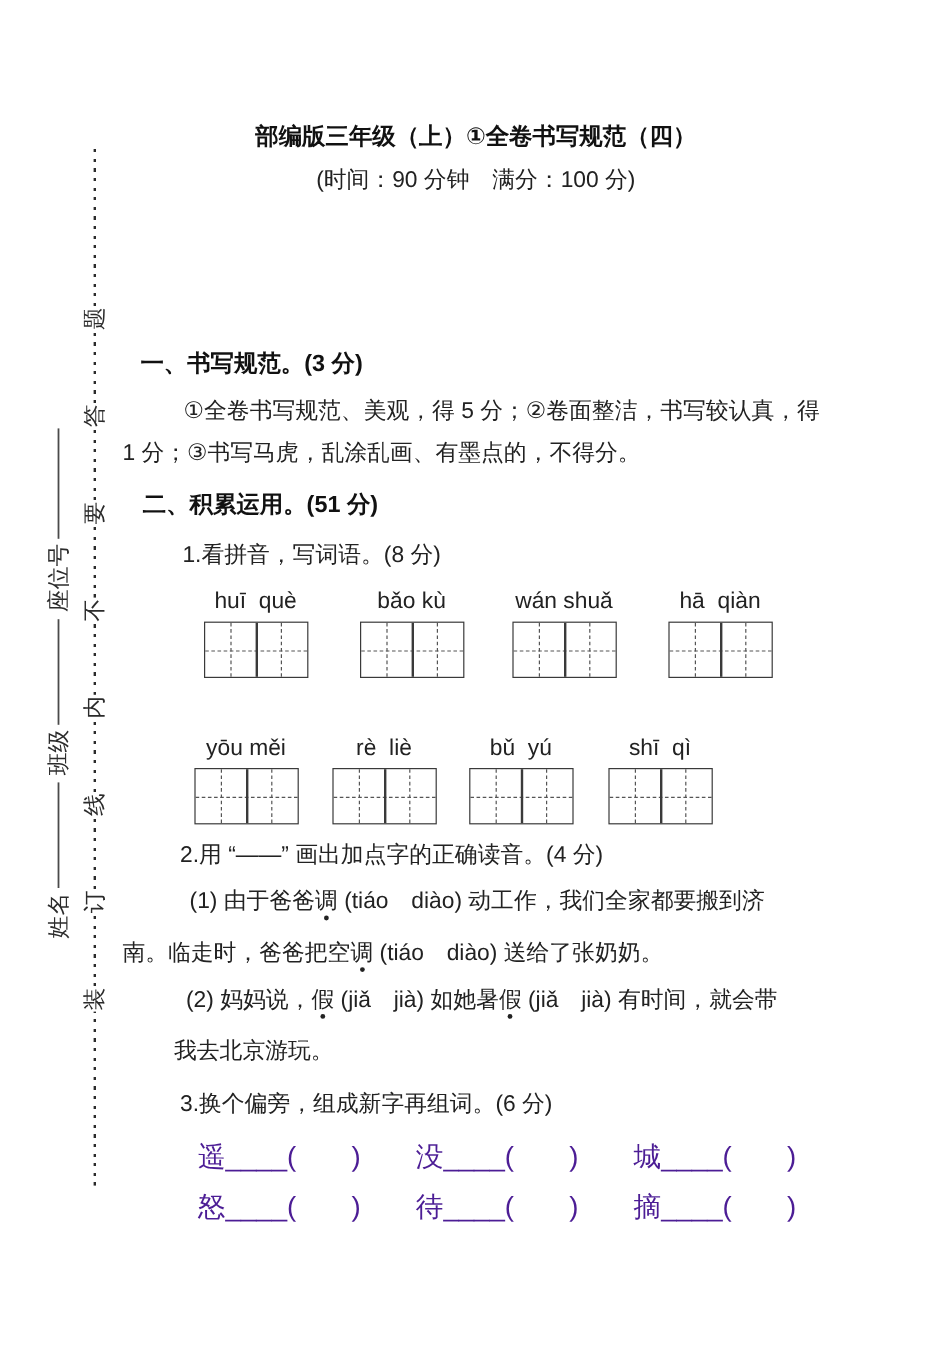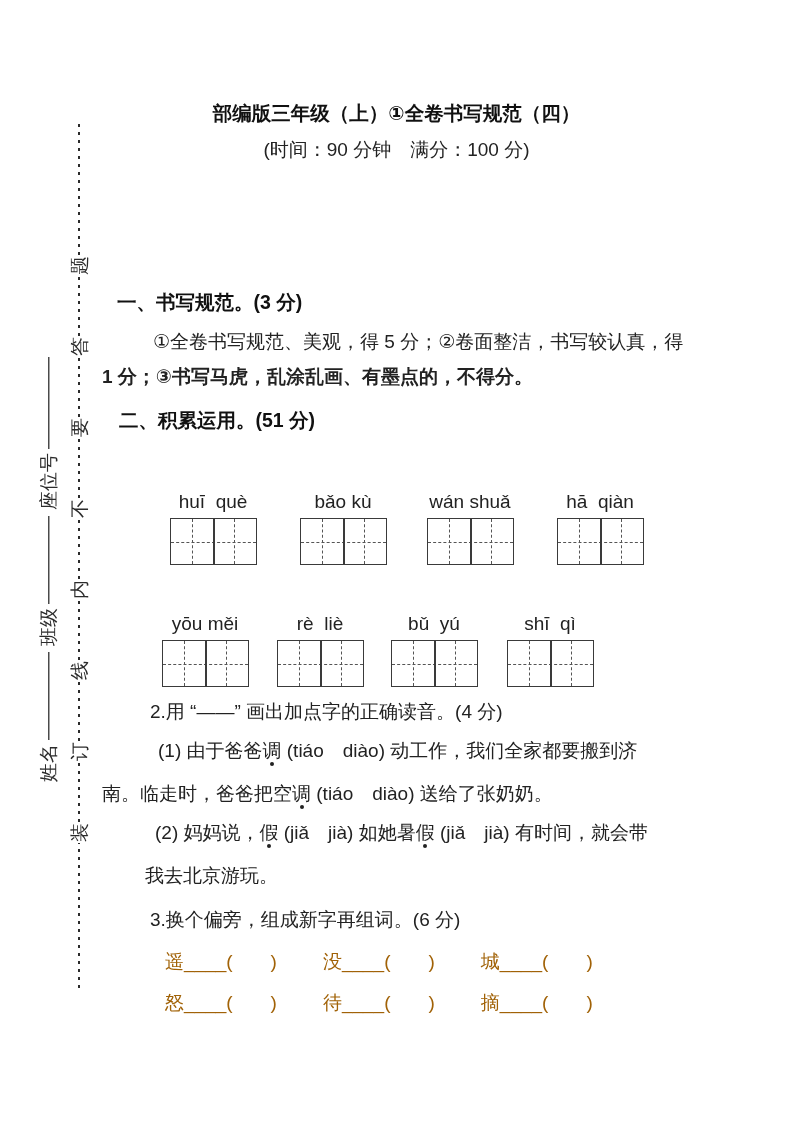--- a/index.html
+++ b/index.html
@@ -56,21 +56,21 @@
     width:4px;height:4px;border-radius:50%;background:#222;transform:translateX(-50%);}
   
   .pygroup{position:absolute;width:88px;text-align:center;}
   .pinyin{font-size:19px;color:#222;white-space:pre;}
   .tzg{position:relative;width:85px;height:45px;border:1.5px solid #3a3a3a;margin:5px auto 0;}
   .tzg .dash-h{position:absolute;left:0;right:0;top:50%;border-top:1.5px dashed #555;}
   .tzg .dash-v1{position:absolute;left:25%;top:0;bottom:0;border-left:1.5px dashed #555;}
   .tzg .dash-v2{position:absolute;left:75%;top:0;bottom:0;border-left:1.5px dashed #555;}
   .tzg .mid-v{position:absolute;left:50%;top:0;bottom:0;width:1.5px;background:#3a3a3a;}
   
-  .q3row{position:absolute;font-size:19px;color:#a16207;white-space:pre;display:flex;}
+  .q3row{position:absolute;font-size:23px;color:#4c1d95;white-space:pre;display:flex;}
   .q3row .q3item{margin-right:46px;}
 </style>
 </head>
 <body>
 
 <div class="page">
 
   <div class="binding-strip">
     <span class="lead lead-first"></span>
     <span class="bind-char">装</span>
@@ -99,24 +99,25 @@
     <span>座位号</span>
     <span class="field-blank fb3"></span>
   </div>
 
   <div class="title">部编版三年级（上）①全卷书写规范（四）</div>
   <div class="subtitle">(时间：90 分钟　满分：100 分)</div>
 
 
   <div class="h-sec" style="left:117px;top:289px;">一、书写规范。(3 分)</div>
   <div class="tline" style="left:153px;top:329px;">①全卷书写规范、美观，得 5 分；②卷面整洁，书写较认真，得</div>
-  <div class="tline" style="left:102px;top:364px;font-weight:bold;">1 分；③书写马虎，乱涂乱画、有墨点的，不得分。</div>
+  <div class="tline" style="left:102px;top:364px;">1 分；③书写马虎，乱涂乱画、有墨点的，不得分。</div>
 
   <div class="h-sec" style="left:119px;top:407px;">二、积累运用。(51 分)</div>
 
+  <div class="tline" style="left:152px;top:449px;">1.看拼音，写词语。(8 分)</div>
 
   <div class="pygroup" style="left:169px;top:491px;">
     <div class="pinyin">huī  què</div>
     <div class="tzg">
         <i class="dash-h"></i>
         <i class="dash-v1"></i>
         <i class="dash-v2"></i>
         <i class="mid-v"></i>
       </div>
   </div>

